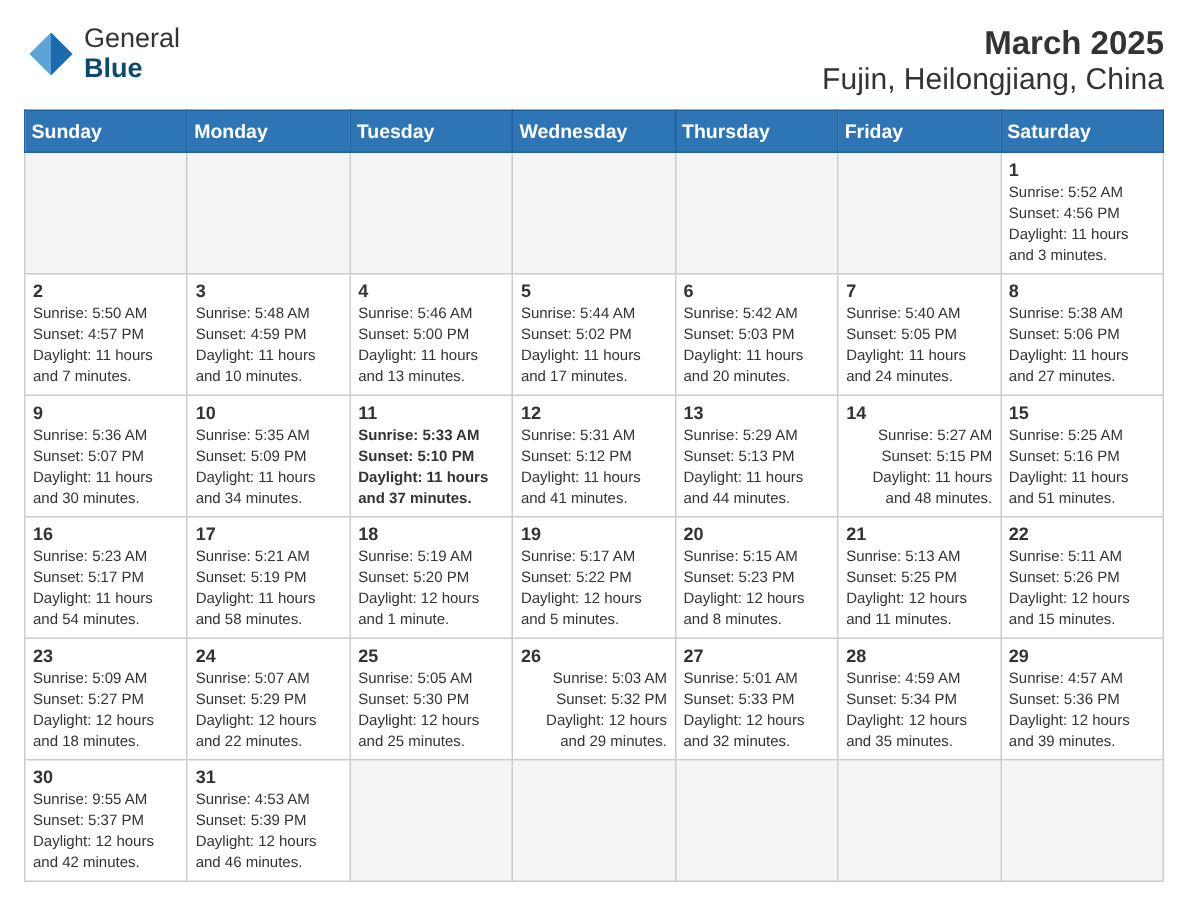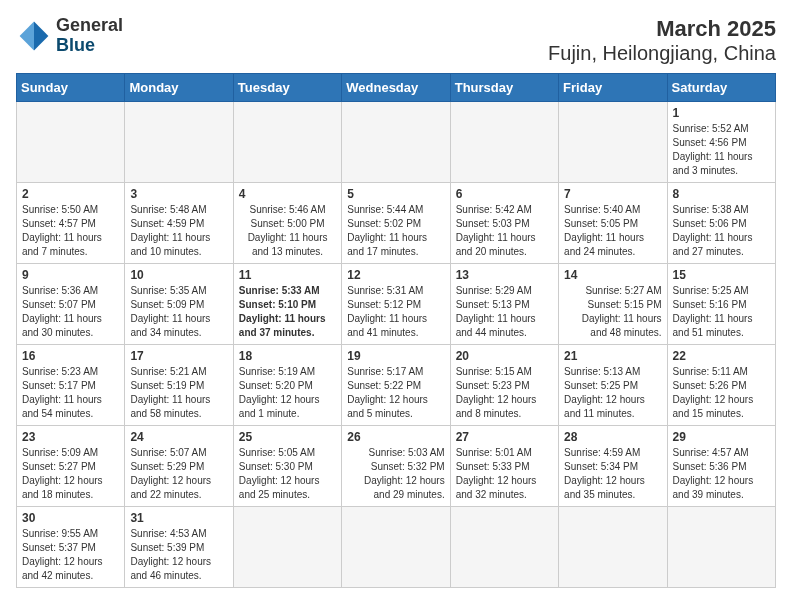--- a/index.html
+++ b/index.html
@@ -22,21 +22,21 @@
       gap: 4px;
     }
     .logo-text {
       font-size: 18px;
       color: #333;
       line-height: 1.1;
     }
     .logo-text span {
       display: block;
     }
-    .logo-text .general { font-weight: bold; }
+    .logo-text .general { font-weight: normal; }
     .logo-text .blue { font-weight: bold; color: #0c4a6e; }
     .logo-icon {
       width: 36px;
       height: 36px;
     }
     .title-block {
       text-align: right;
     }
     .month-title {
       font-size: 22px;
@@ -146,21 +146,21 @@
         </td>
         <td>
           <span class="day-number">3</span>
           <div class="day-info" style="white-space: pre-line;">Sunrise: 5:48 AM
 Sunset: 4:59 PM
 Daylight: 11 hours
 and 10 minutes.</div>
         </td>
         <td>
           <span class="day-number">4</span>
-          <div class="day-info" style="white-space: pre-line; text-align: center;">Sunrise: 5:46 AM
+          <div class="day-info" style="white-space: pre-line;">Sunrise: 5:46 AM
 Sunset: 5:00 PM
 Daylight: 11 hours
 and 13 minutes.</div>
         </td>
         <td>
           <span class="day-number">5</span>
           <div class="day-info" style="white-space: pre-line;">Sunrise: 5:44 AM
 Sunset: 5:02 PM
 Daylight: 11 hours
 and 17 minutes.</div>

